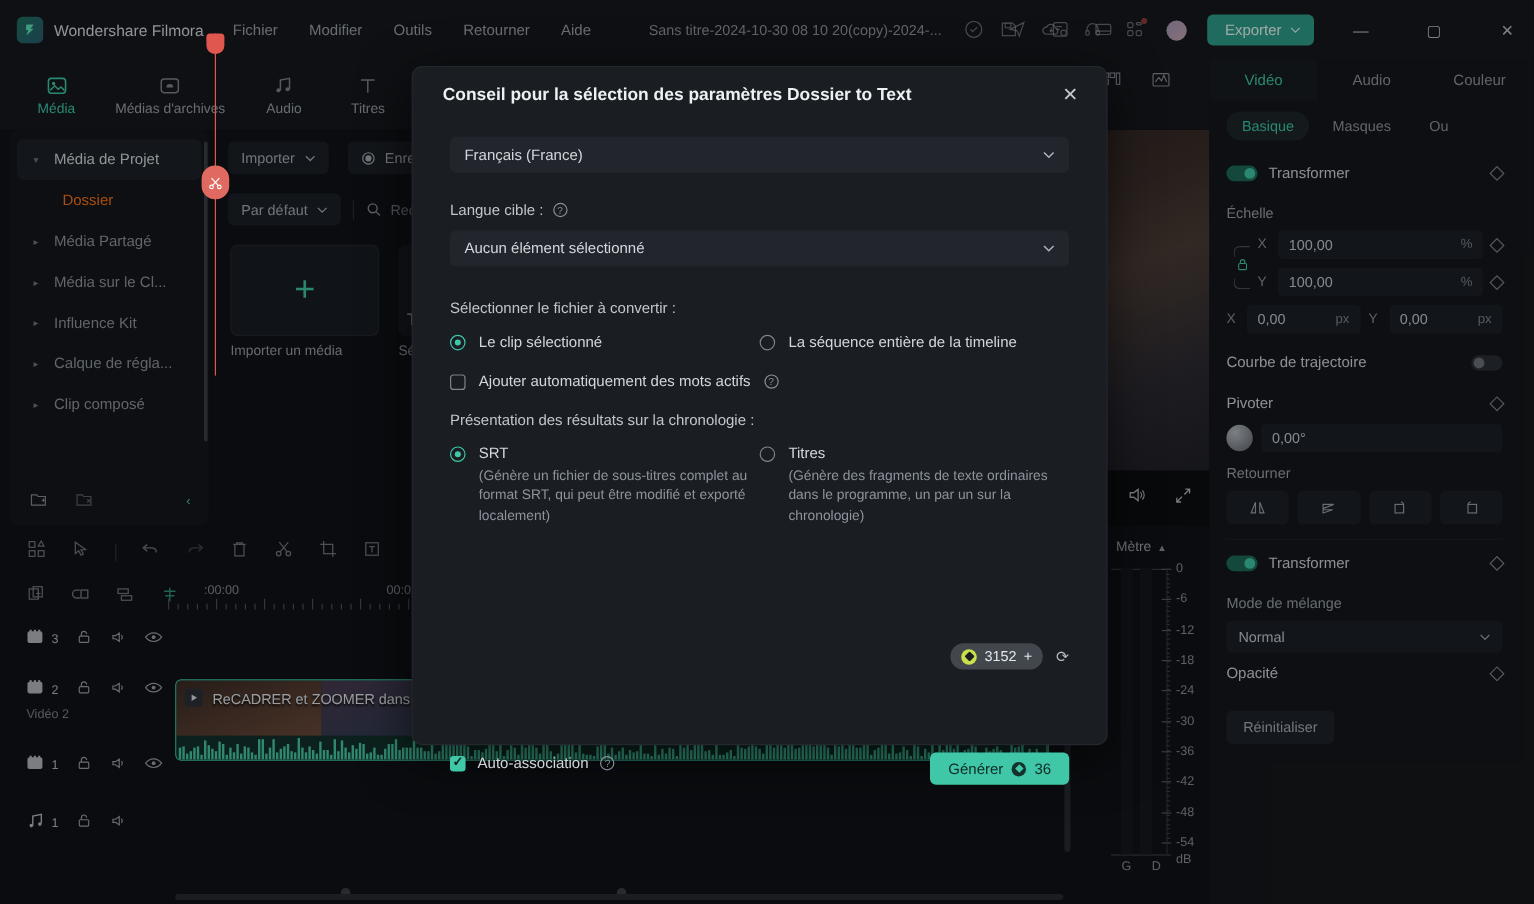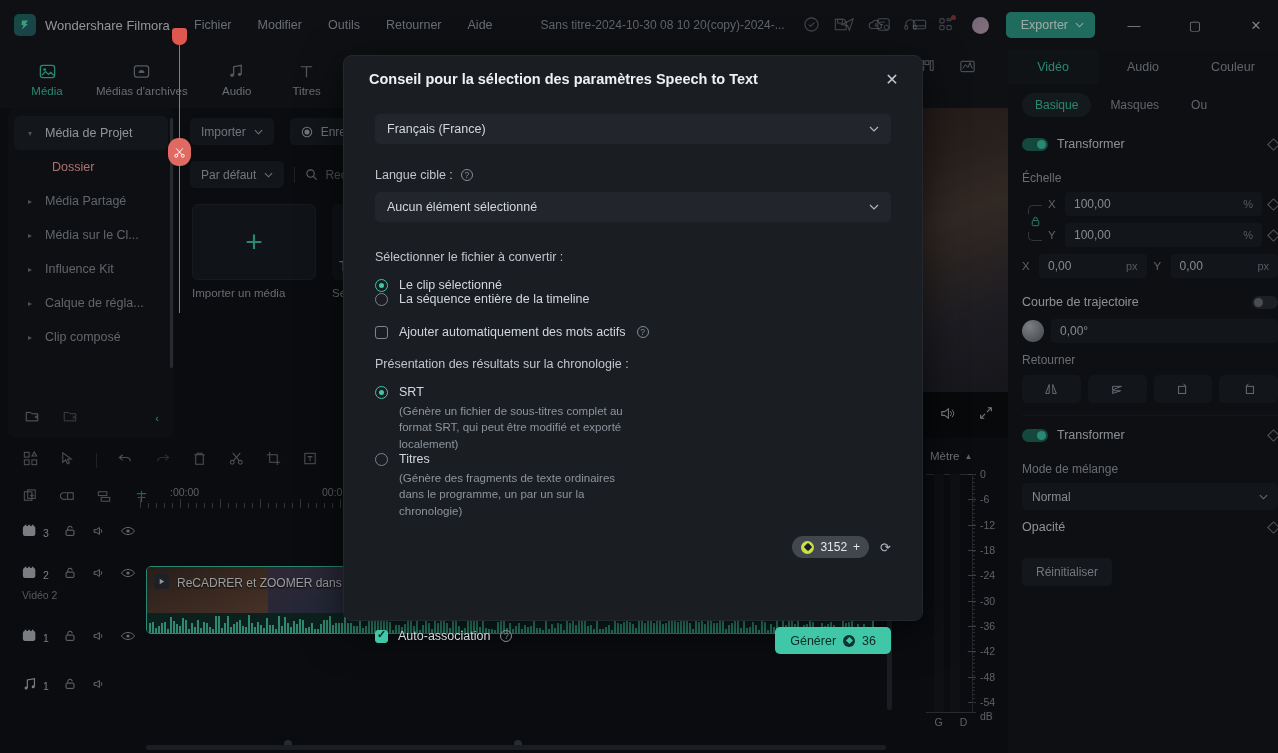--- a/index.html
+++ b/index.html
@@ -44,21 +44,21 @@
   .navtab { display: flex; flex-direction: column; align-items: center; gap: 4px; cursor: pointer; min-width: 42px; }
   .navtab .lbl { font-size: 11.5px; color: #9aa1a9; white-space: nowrap; }
   .navtab.active .lbl { color: #3fc7a8; }
   .navtab svg { opacity: .8; }
   .navtab.active svg { opacity: 1; }
 
   
   .leftpanel { position: absolute; top: 108px; left: 8px; width: 166px; height: 330px; background: #14171b; border-radius: 7px; padding: 8px 6px; }
   .side-item { display: flex; align-items: center; gap: 8px; height: 34px; padding-left: 14px; border-radius: 6px; font-size: 12.5px; color: #8f959d; cursor: pointer; }
   .side-item.active { background: #1d2127; color: #d4d9de; }
-  .side-item.sub { padding-left: 38px; color: #fca5a5; }
+  .side-item.sub { padding-left: 38px; color: #f97316; }
   .caret { font-size: 8px; color: #737a82; width: 9px; }
   .side-foot { position: absolute; bottom: 4px; left: 0; width: 166px; height: 32px; display: flex; align-items: center; gap: 22px; padding-left: 16px; }
   .collapse-btn { position: absolute; right: 8px; width: 18px; height: 18px; border-radius: 4px; color: #3fc7a8; font-size: 11px; display: flex; align-items: center; justify-content: center; }
   .side-scroll { position: absolute; right: 1px; top: 10px; width: 3px; height: 250px; border-radius: 2px; background: #3a4048; }
 
   
   .mediapanel { position: absolute; top: 108px; left: 182px; width: 522px; height: 330px; }
   .row1 { display: flex; align-items: center; gap: 16px; padding: 10px 12px 0 8px; }
   .pill {
     background: #1b1f25; border-radius: 5px; height: 27px; display: flex; align-items: center;
@@ -94,21 +94,21 @@
   .prev-ctrls { position: absolute; right: 14px; display: flex; gap: 22px; align-items: center; }
 
   
   .rightpanel { position: absolute; top: 50px; right: 0; width: 270px; height: 703px; background: #14171b; }
   .rp-tabs { display: flex; height: 34px; align-items: stretch; }
   .rp-tab { flex: 1; display: flex; align-items: center; justify-content: center; font-size: 12.5px; color: #8f959d; cursor: pointer; }
   .rp-tab.active { color: #3fc7a8; background: #181c21; }
   .rp-subtabs { display: flex; gap: 6px; padding: 9px 10px 6px 14px; }
   .rp-subtab { font-size: 12px; color: #8f959d; padding: 5px 13px; border-radius: 13px; cursor: pointer; white-space: nowrap; }
   .rp-subtab.active { background: #1e252a; color: #3fc7a8; }
-  .rp-body { padding: 4px 0 0 14px; }
+  .rp-body { padding: 4px 26px 0 14px; }
   .rp-sect-hd { display: flex; align-items: center; justify-content: space-between; height: 34px; }
   .tgl { width: 26px; height: 13px; border-radius: 7px; background: #1f6b5b; position: relative; cursor: pointer; }
   .tgl::after { content:""; position: absolute; right: 2px; top: 2px; width: 9px; height: 9px; border-radius: 50%; background: #3fc7a8; }
   .tgl.off { background: #2a2f35; }
   .tgl.off::after { left: 2px; right: auto; background: #6d737a; }
   .sect-title { font-size: 12.5px; color: #cfd4da; flex: 1; margin-left: 9px; }
   .diamond { width: 9px; height: 9px; border: 1px solid #7d848c; transform: rotate(45deg); }
   .rp-label { font-size: 12px; color: #9aa1a9; margin: 10px 0 7px; }
   .field-row { display: flex; align-items: center; gap: 7px; margin-bottom: 7px; }
   .axis { font-size: 11.5px; color: #8a9099; width: 10px; }
@@ -178,21 +178,21 @@
   .modal-hd { height: 46px; display: flex; align-items: center; padding: 0 18px 0 25px; }
   .modal-title { font-size: 14.5px; color: #eef1f4; font-weight: bold; flex: 1; }
   .modal-close { width: 24px; height: 24px; display: flex; align-items: center; justify-content: center; color: #c3c8ce; cursor: pointer; font-size: 16px; }
   .modal-body { padding: 12px 31px 0 31px; }
   .m-label { font-size: 12.5px; color: #c1c6cc; margin-bottom: 10px; display: flex; align-items: center; gap: 8px; }
   .m-select {
     height: 30px; background: #22262c; border-radius: 5px; display: flex; align-items: center;
     justify-content: space-between; padding: 0 12px; font-size: 12.5px; color: #d2d7dd; cursor: pointer;
   }
   .m-gap { height: 24px; }
-  .radio-row { display: flex; margin-top: 14px; flex-direction: column; }
+  .radio-row { display: flex; margin-top: 14px; }
   .radio-col { width: 50%; display: flex; gap: 11px; align-items: flex-start; }
   .radio {
     width: 13px; height: 13px; border-radius: 50%; border: 1.5px solid #7d848c;
     flex-shrink: 0; margin-top: 1px; position: relative; cursor: pointer;
   }
   .radio.on { border-color: #3fc7a8; }
   .radio.on::after { content:""; position: absolute; left: 2.5px; top: 2.5px; width: 5px; height: 5px; border-radius: 50%; background: #3fc7a8; }
   .radio-lbl { font-size: 12.5px; color: #d2d7dd; }
   .radio-desc { font-size: 11.5px; color: #8d949c; line-height: 1.42; margin-top: 4px; max-width: 236px; }
   .chk-row { display: flex; align-items: center; gap: 11px; margin-top: 19px; }
@@ -552,20 +552,24 @@
           <span>0,00</span>
           <span class="unit">px</span>
         </div>
       </div>
 
       <div class="rp-sect-hd">
         <span class="sect-title" style="margin-left:0">Courbe de trajectoire</span>
         <span class="tgl off"></span>
       </div>
 
+      <div class="rp-sect-hd">
+        <span class="sect-title" style="margin-left:0">Pivoter</span>
+        <span class="diamond"></span>
+      </div>
       <div class="field-row">
         <span class="rot-wheel"></span>
         <div class="numfield">
           <span>0,00°</span>
         </div>
       </div>
 
       <div class="rp-label">Retourner</div>
       <div class="flip-row">
         <div class="flip-btn">
@@ -1275,21 +1279,21 @@
           <circle cx="4" cy="12" r="1.8" fill="none" stroke="#fff" stroke-width="1.2"></circle>
           <circle cx="12" cy="12" r="1.8" fill="none" stroke="#fff" stroke-width="1.2"></circle>
           <path d="M5 10.8 L12 3M11 10.8 L4 3" stroke="#fff" stroke-width="1.2"></path>
         </svg>
     </span>
   </div>
 
   <div class="overlay"></div>
   <div class="modal">
     <div class="modal-hd">
-      <span class="modal-title">Conseil pour la sélection des paramètres Speech to Text</span>
+      <span class="modal-title">Conseil pour la sélection des paramètres Dossier to Text</span>
       <span class="modal-close">✕</span>
     </div>
     <div class="modal-body">
       <div class="m-select">
         <span>Français (France)</span>
         <svg width="10" height="6" viewBox="0 0 10 6">
             <path d="M1 1 L5 5 L9 1" fill="none" stroke="#b0b6bd" stroke-width="1.2"></path>
           </svg>
       </div>
 

